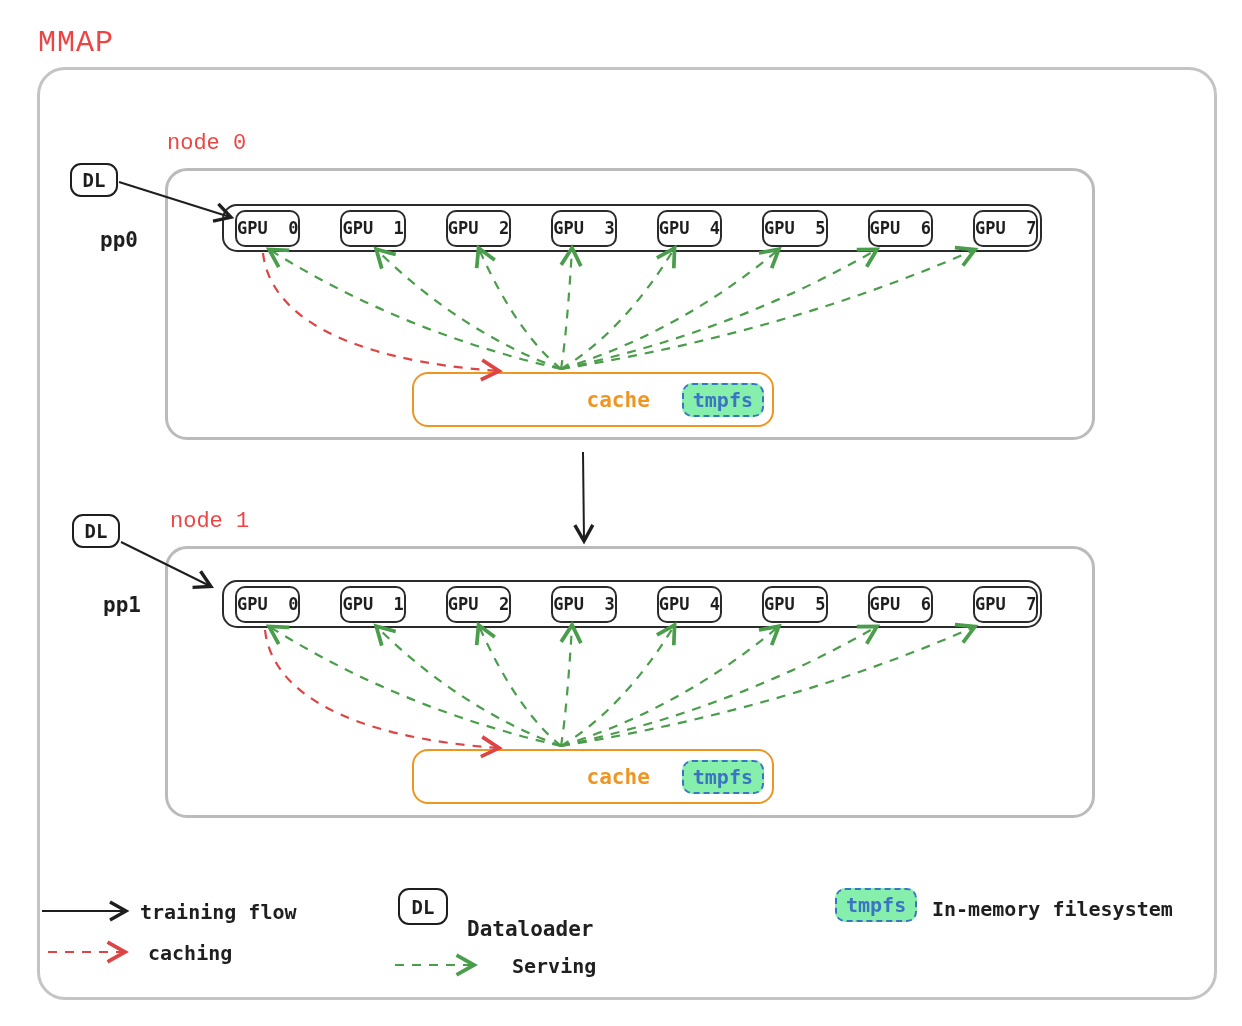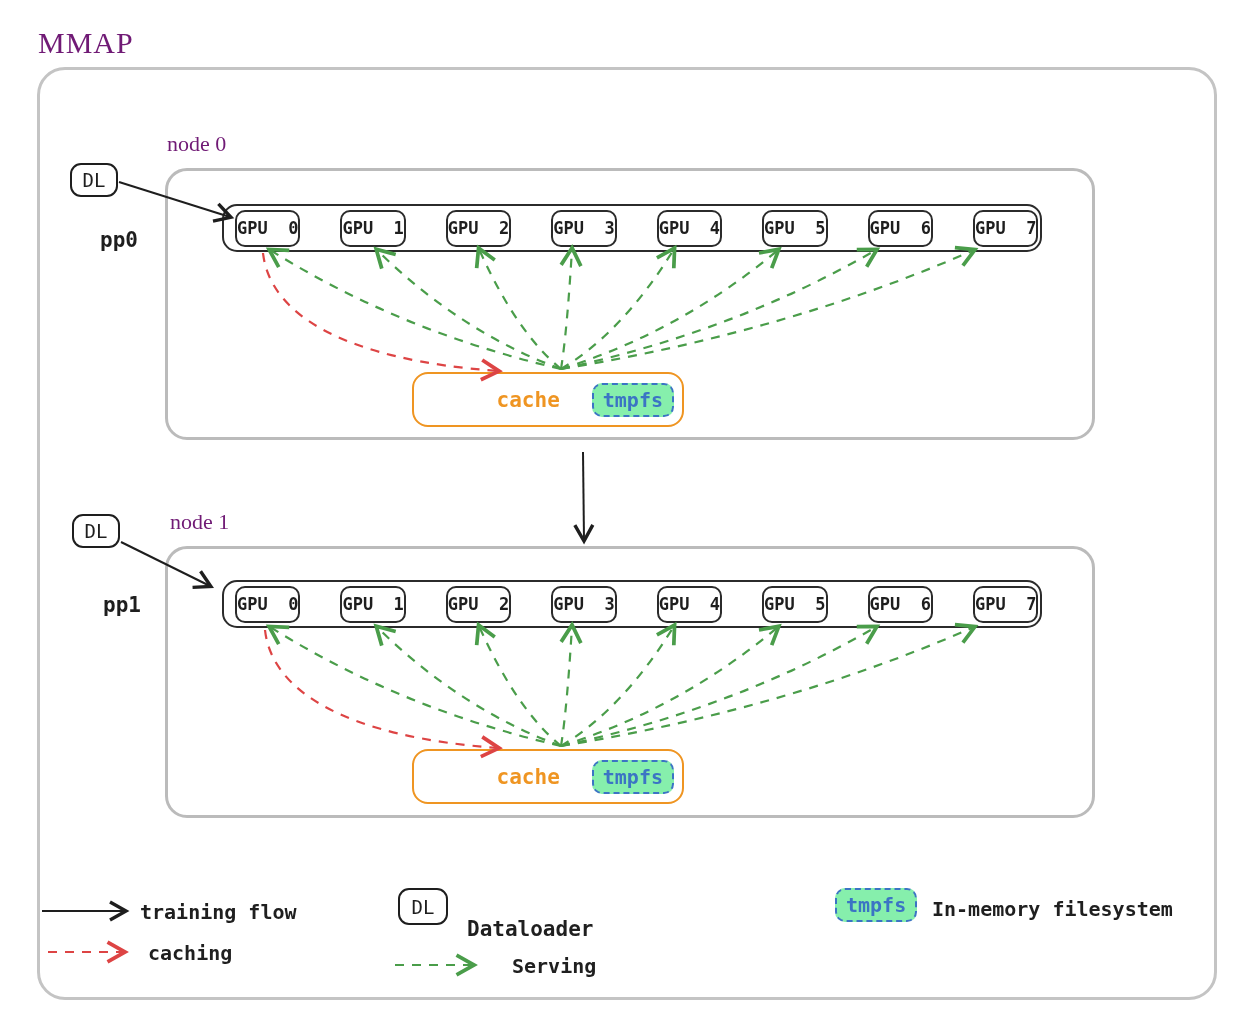--- a/index.html
+++ b/index.html
@@ -4,46 +4,46 @@
 <style>
   html,body { margin:0; padding:0; background:#ffffff; }
   .canvas {
     position:relative; width:1242px; height:1026px; background:#ffffff;
     font-family:"DejaVu Sans Mono", monospace; overflow:hidden;
   }
   .abs { position:absolute; box-sizing:border-box; }
 
   
   .gray-label {
-    position:absolute; font-family:Liberation Serif, serif;
-    color:#701a75; line-height:1; white-space:nowrap;
+    position:absolute; font-family:Liberation Mono, monospace;
+    color:#ef4444; line-height:1; white-space:nowrap;
   }
   .title-label { left:38px; top:28px; font-size:30px; letter-spacing:1px; }
   .node-label  { font-size:22px; }
 
   
   .outer-box { left:37px; top:67px; width:1180px; height:933px;
     border:3px solid #c4c4c4; border-radius:28px; }
   .node-box { left:165px; width:930px; height:272px;
     border:3.5px solid #bbbbbb; border-radius:22px; background:#ffffff; }
 
   .dl-box { width:48px; height:34px; border:2.2px solid #1e1e1e; border-radius:11px;
     background:#fff; display:flex; align-items:center; justify-content:center; z-index:2; }
-  .dl-box span { font-size:19px; font-weight:400; color:#1e1e1e; }
+  .dl-box span { font-size:19px; font-weight:700; color:#1e1e1e; }
 
   .pp-label { position:absolute; font-size:21px; font-weight:700; color:#1e1e1e; line-height:1; }
 
   .gpu-row { left:222px; width:820px; height:48px; border:2.5px solid #2b2b2b;
     border-radius:15px; background:#ffffff; display:flex; align-items:center;
     justify-content:space-between; padding:0 30px 0 11px; z-index:2;gap:40px; }
   .gpu-box { width:75px; height:33px; border:2.2px solid #2b2b2b; border-radius:10px;
     background:#fff; display:flex; align-items:center; justify-content:center; }
   .gpu-box span { font-size:17px; font-weight:700; color:#1e1e1e; white-space:pre; }
 
-  .cache-box { left:412px; width:272px; height:55px; border:2.5px solid #ef9522;
+  .cache-box { left:412px; width:362px; height:55px; border:2.5px solid #ef9522;
     border-radius:16px; background:#fff; display:flex; align-items:center;
     justify-content:flex-end; gap:32px; padding-right:8px; z-index:2; }
   .cache-text { color:#ef9522; font-size:21px; font-weight:700; }
   .tmpfs-chip { border:2px dashed #3b74c4; border-radius:10px; color:#3b74c4;
     font-size:20px; font-weight:700; padding:3px 9px; white-space:nowrap; background:#86efac; }
 
   
   .legend-text { position:absolute; font-size:20px; font-weight:700; color:#1f1f1f; line-height:1; white-space:pre; }
 
   svg.overlay { position:absolute; left:0; top:0; z-index:3; pointer-events:none; }

